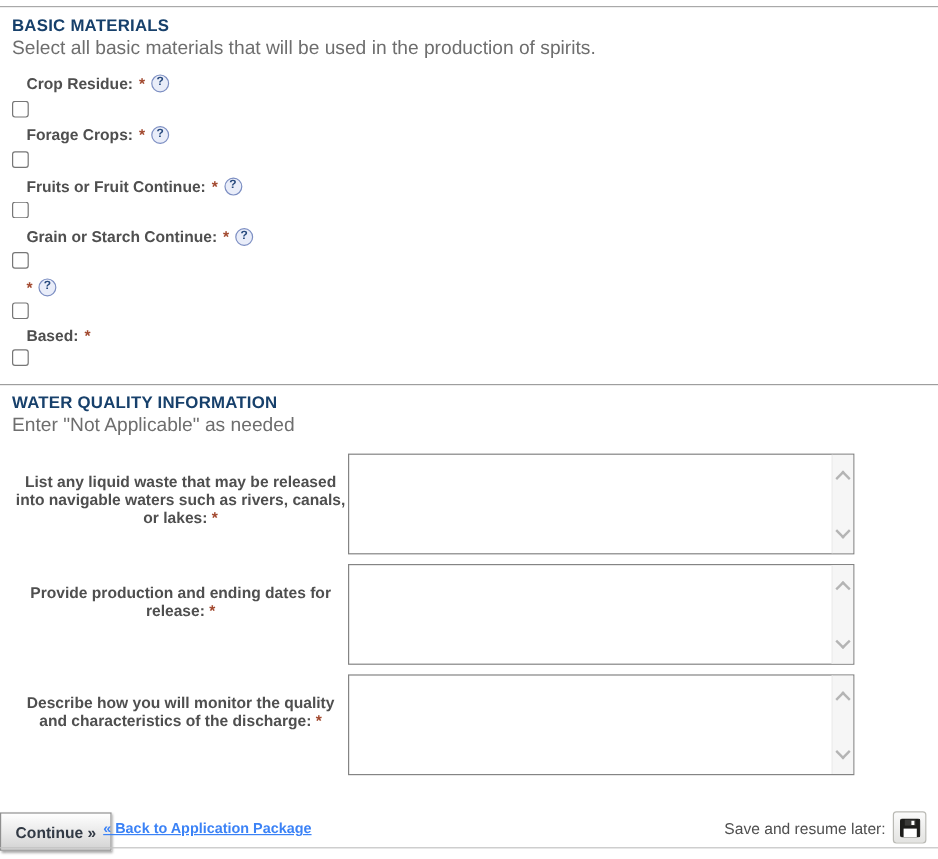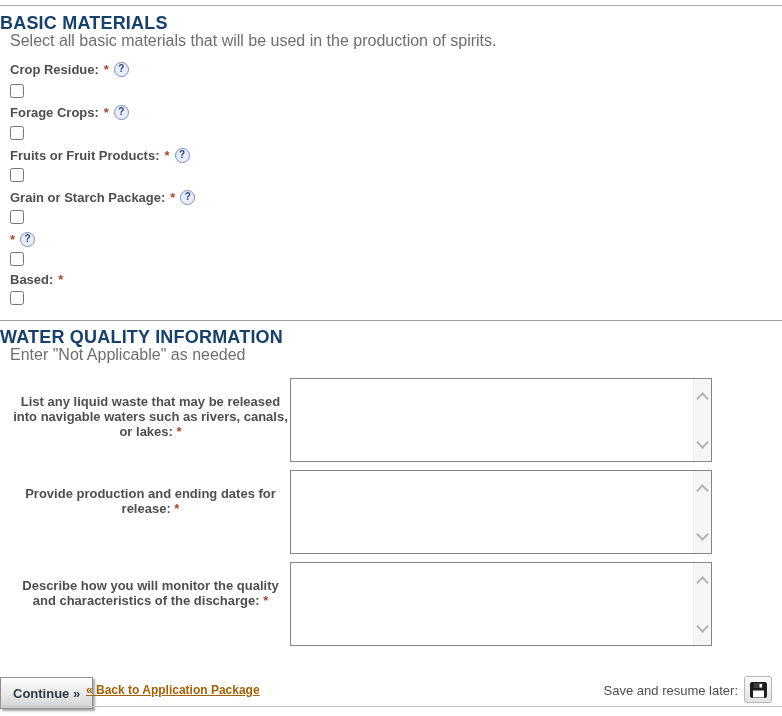--- a/index.html
+++ b/index.html
@@ -9,32 +9,32 @@
     width: 782px; height: 716px; position: relative; overflow: hidden;
   }
   .page { position: absolute; inset: 0; width: 782px; height: 716px; }
 
   .rule { position: absolute; left: 0; width: 782px; height: 1px; background: #a9a9a9; }
   .rule.top { top: 5px; }
   .rule.mid { top: 320px; background: #9e9e9e; }
   .rule.bottom { top: 706px; background: #c3c3c3; }
 
   .section-title {
-    position: absolute; left: 0;
-    font-size: 18px; font-weight: bold; color: #17406b;
+    position: absolute; left: 10px;
+    font-size: 14px; font-weight: bold; color: #17406b;
     letter-spacing: .2px;
   }
   .section-sub {
     position: absolute; left: 10px;
     font-size: 16px; color: #6e6e6e;
   }
 
   
   .cb-field { position: absolute; left: 10px; }
-  .cb-label-row { display: flex; align-items: center; gap: 5px; height: 16px; }
+  .cb-label-row { display: flex; align-items: center; gap: 5px; height: 16px; margin-left: 12px; }
   .cb-label { font-size: 13px; font-weight: bold; color: #4f4f4f; white-space: nowrap; }
   .req { color: #a2492f; font-size: 13px; font-weight: bold; }
   .help-icon {
     width: 15px; height: 15px; border-radius: 50%;
     background: #e9edf9; border: 1px solid #7c8ec2;
     color: #274a7d; font-size: 10px; font-weight: bold;
     display: inline-flex; align-items: center; justify-content: center;
     cursor: pointer; line-height: 1;
   }
   .cb-box { position: absolute; left: 10px; }
@@ -81,21 +81,21 @@
     height: 32px; padding: 0 12px;
     font-family: "Liberation Sans", sans-serif;
     font-size: 13px; font-weight: bold; color: #323a45;
     background: linear-gradient(#fefefe, #e8e8e8 55%, #d3d3d3);
     border: 1px solid #8f8f8f; border-radius: 0;
     box-shadow: 1.5px 1.5px 2px rgba(0,0,0,.35);
     cursor: pointer;
   }
   .back-link {
     position: absolute; left: 86px; top: 683px;
-    font-size: 12px; font-weight: bold; color: #a16207;
+    font-size: 12px; font-weight: bold; color: #3b82f6;
     text-decoration: underline; cursor: pointer;
   }
   .save-resume-label {
     position: absolute; right: 44px; top: 683px;
     font-size: 13px; font-weight: normal; color: #4f4f4f;
   }
   .save-btn {
     position: absolute; right: 10px; top: 676px;
     width: 28px; height: 27px;
     background: linear-gradient(#fbfbfb, #e3e3e1);
@@ -131,32 +131,32 @@
       <span class="req">*</span>
       <span class="help-icon">?</span>
     </div>
   </div>
   <div class="cb-box" style="top:126px">
     <input type="checkbox" style="">
   </div>
 
   <div class="cb-field" style="top:147px">
     <div class="cb-label-row">
-      <span class="cb-label">Fruits or Fruit Products:</span>
+      <span class="cb-label">Fruits or Fruit Continue:</span>
       <span class="req">*</span>
       <span class="help-icon">?</span>
     </div>
   </div>
   <div class="cb-box" style="top:168px">
     <input type="checkbox" style="">
   </div>
 
   <div class="cb-field" style="top:189px">
     <div class="cb-label-row">
-      <span class="cb-label">Grain or Starch Package:</span>
+      <span class="cb-label">Grain or Starch Continue:</span>
       <span class="req">*</span>
       <span class="help-icon">?</span>
     </div>
   </div>
   <div class="cb-box" style="top:210px">
     <input type="checkbox" style="">
   </div>
 
   <div class="cb-field" style="top:231px">
     <div class="cb-label-row">

